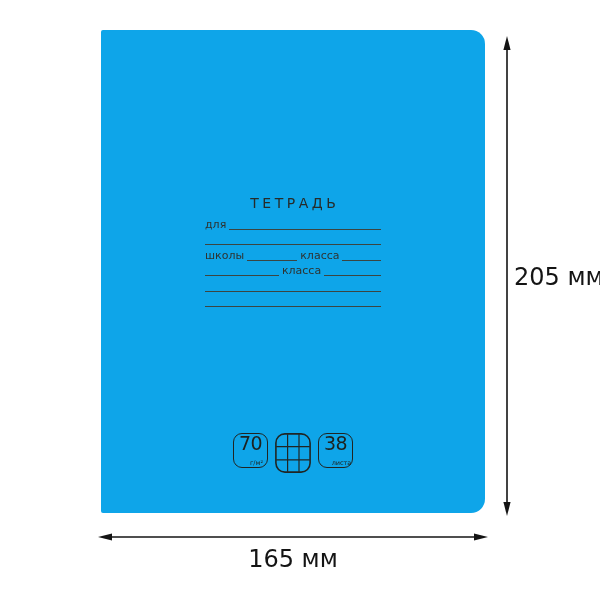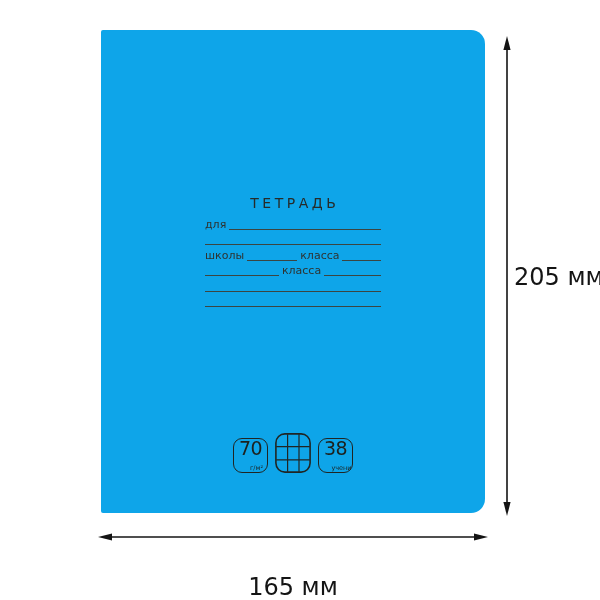--- a/index.html
+++ b/index.html
@@ -32,35 +32,35 @@
     padding-right:3px;white-space:nowrap;
   }
   .form-label.mid{padding-left:3px;margin-top:36px;}
   .rule{
     flex:1 1 auto;border-bottom:1px solid #3b4542;height:1px;
   }
   .rule.w-lg{flex-grow:1.3;}
   
   .badges{
     position:absolute;left:50%;top:403px;transform:translateX(-50%);
-    display:flex;align-items:flex-end;gap:7px;
+    display:flex;align-items:flex-start;gap:7px;
   }
   .badge{
     width:35px;height:35px;border:1.6px solid #202523;border-radius:9px;
     display:flex;flex-direction:column;align-items:center;justify-content:center;
     box-sizing:border-box;color:#1d221f;
   }
   .badge-value{font-size:19px;line-height:18px;letter-spacing:-0.5px;}
   .badge-unit{font-size:6.5px;line-height:7px;margin-top:8px;padding-left:12px;}
   .badge-grid{width:36px;height:40px;display:block;}
   
   .dim-overlay{position:absolute;left:0;top:0;width:600px;height:600px;pointer-events:none;}
   .dim-label{position:absolute;color:#141414;font-size:24px;white-space:nowrap;}
   .dim-label.height{left:514px;top:263px;}
-  .dim-label.width{left:293px;top:573px;transform:translateX(-50%);text-align:center;}
+  .dim-label.width{left:293px;top:545px;transform:translateX(-50%);text-align:center;}
 </style>
 </head>
 <body>
 
 <div class="cover" style="background: #0ea5e9;">
 
   <div class="cover-title">ТЕТРАДЬ</div>
 
   <div class="form">
 
@@ -102,21 +102,21 @@
     </div>
     <svg class="badge-grid" viewBox="0 0 36 40" xmlns="http://www.w3.org/2000/svg">
       <rect x="0.9" y="0.9" width="34.2" height="38.2" rx="9" fill="none" stroke="#202523" stroke-width="1.6"></rect>
       <line x1="12.6" y1="1.2" x2="12.6" y2="38.8" stroke="#202523" stroke-width="1.2"></line>
       <line x1="24.0" y1="1.2" x2="24.0" y2="38.8" stroke="#202523" stroke-width="1.2"></line>
       <line x1="1.2" y1="13.6" x2="34.8" y2="13.6" stroke="#202523" stroke-width="1.2"></line>
       <line x1="1.2" y1="26.8" x2="34.8" y2="26.8" stroke="#202523" stroke-width="1.2"></line>
     </svg>
     <div class="badge">
       <span class="badge-value">38</span>
-      <span class="badge-unit">учени</span>
+      <span class="badge-unit">листа</span>
     </div>
   </div>
 </div>
 
 <svg class="dim-overlay" viewBox="0 0 600 600" xmlns="http://www.w3.org/2000/svg">
 
   <g>
     <line x1="507" y1="46" x2="507" y2="505" stroke="#141414" stroke-width="1.6"></line>
     <polygon points="507,36 503.4,50 510.6,50" fill="#141414"></polygon>
     <polygon points="507,516 503.4,502 510.6,502" fill="#141414"></polygon>

